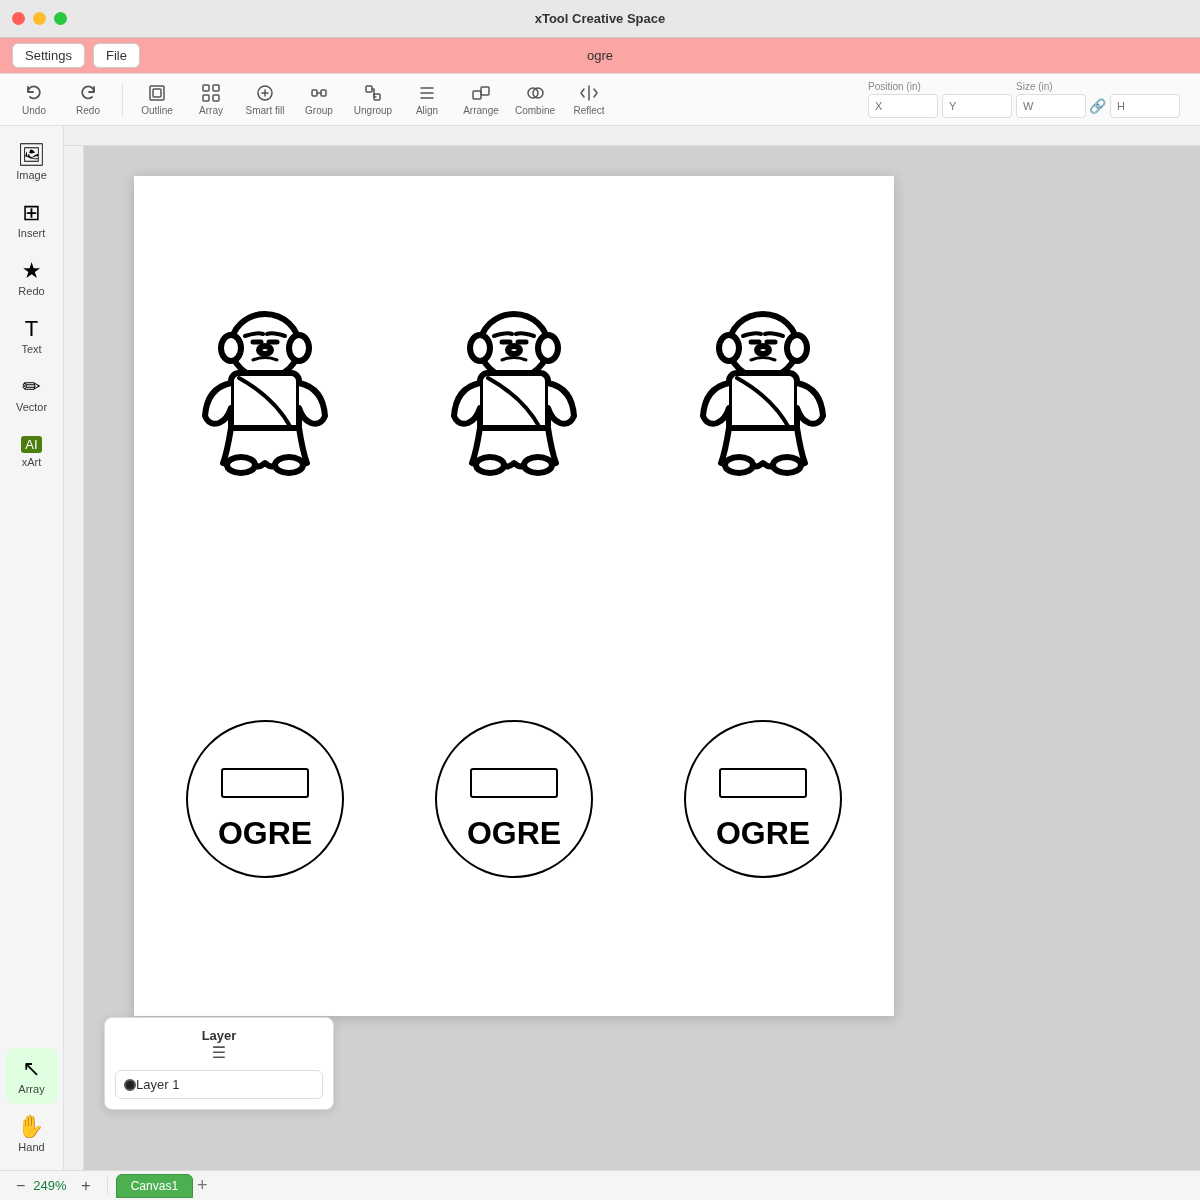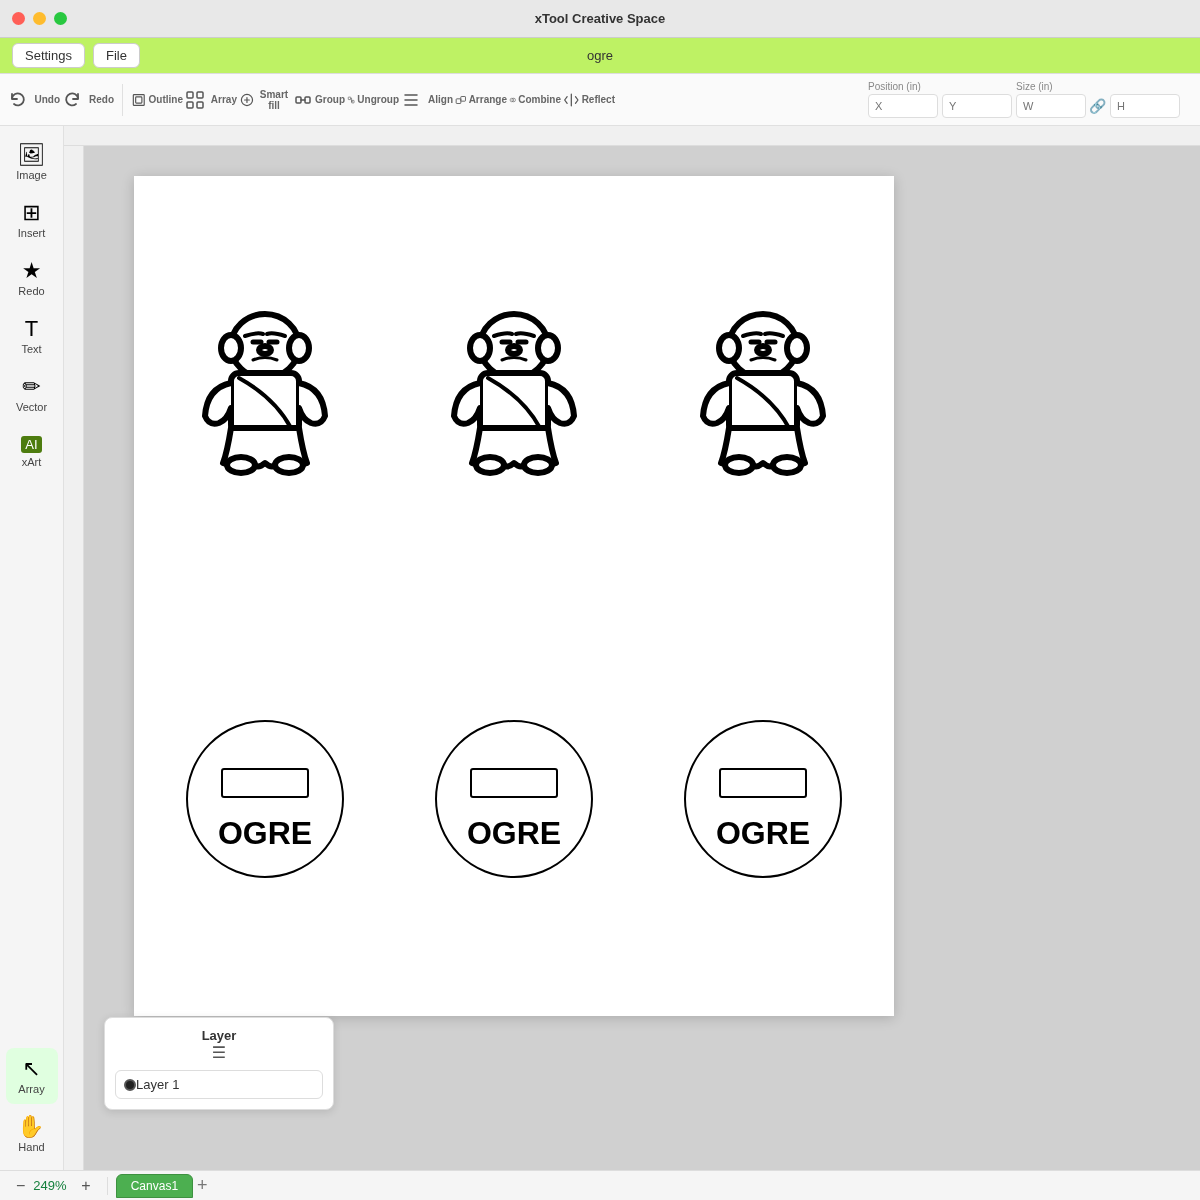--- a/index.html
+++ b/index.html
@@ -27,21 +27,21 @@
       display: inline-block;
     }
     .tb-close { background: #ff5f57; }
     .tb-min { background: #febc2e; }
     .tb-max { background: #28c840; }
     .titlebar-title { font-size: 13px; font-weight: 600; color: #333; }
 
     
     .menubar {
       height: 36px;
-      background: #bef264;
+      background: #fca5a5;
       display: flex;
       align-items: center;
       padding: 0 12px;
       gap: 8px;
       border-bottom: 1px solid #ddd;
       position: relative;
     }
     .menubar-center { position: absolute; left: 50%; transform: translateX(-50%); font-size: 13px; color: #333; font-weight: 500; }
     .menu-btn {
       padding: 4px 12px;
@@ -68,32 +68,31 @@
       align-items: center;
       gap: 2px;
     }
     .toolbar-divider {
       width: 1px; height: 32px;
       background: #e0e0e0;
       margin: 0 6px;
     }
     .tool-btn {
       display: flex;
-      flex-direction: row;
-      align-items: center;
-      justify-content: space-between;
+      flex-direction: column;
+      align-items: center;
+      justify-content: center;
       width: 52px; height: 44px;
       border-radius: 6px;
       cursor: pointer;
       font-size: 10px;
       color: #555;
       gap: 2px;
       border: none;
       background: transparent;
-      font-weight: bold;
     }
     .tool-btn svg { width: 20px; height: 20px; }
     .tool-btn .tool-label { font-size: 10px; color: #666; }
 
     
     .pos-size-area {
       display: flex;
       align-items: center;
       gap: 4px;
       margin-left: auto;

